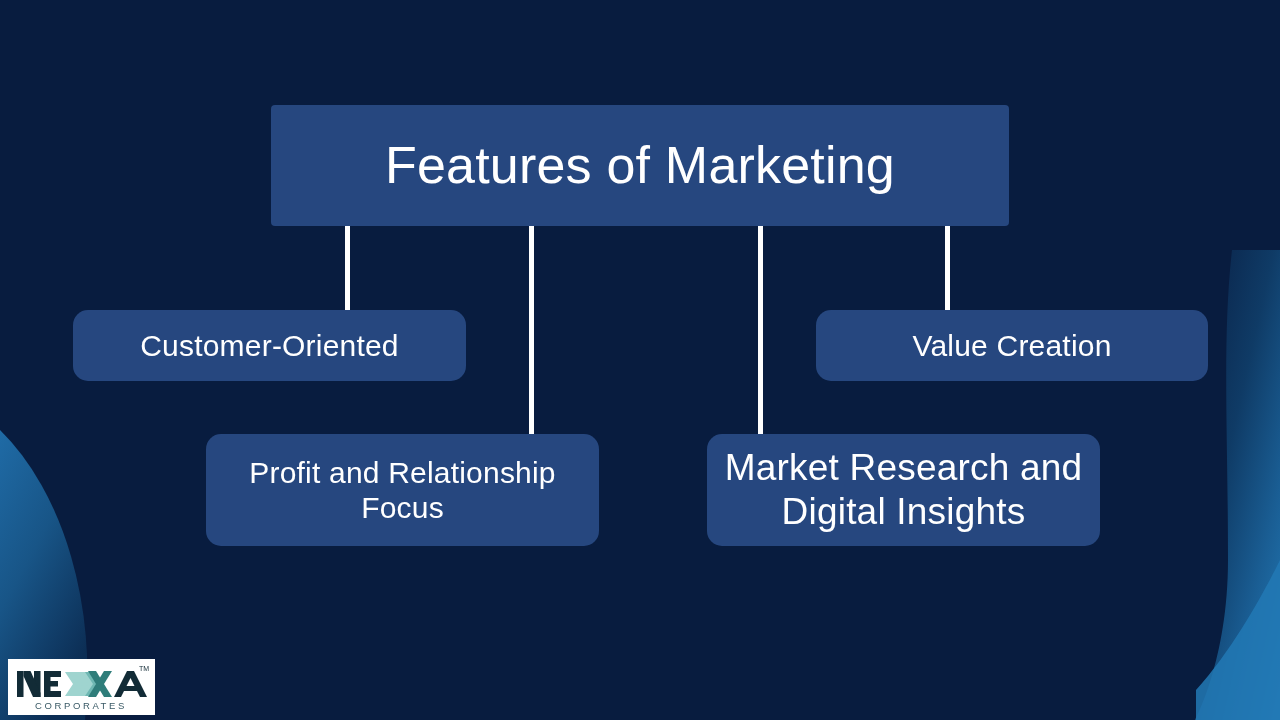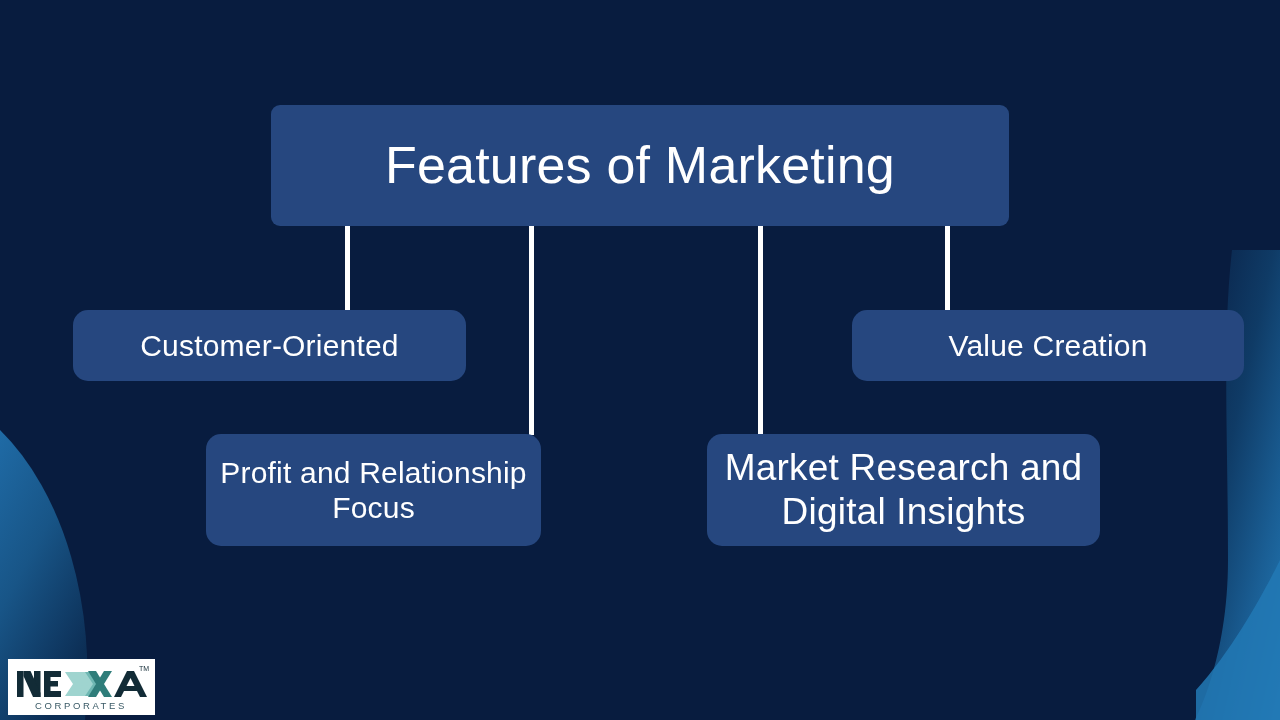--- a/index.html
+++ b/index.html
@@ -26,25 +26,25 @@
     justify-content:center;
     text-align:center;
     line-height:1.18;
     letter-spacing:0.2px;
     font-weight:400;
   }
 
   #node-root {
     left:271px; top:105px; width:738px; height:121px;
     font-size:52px;
-    border-radius:9px;
+    border-radius:4px;
   }
   #node-customer-oriented { left:73px;  top:310px; width:393px; height:71px; font-size:30px; }
-  #node-value-creation    { left:816px; top:310px; width:392px; height:71px; font-size:30px;margin-left:36px; }
-  #node-profit-focus      { left:206px; top:434px; width:335px; height:112px; font-size:30px; padding:0 12px; }
+  #node-value-creation    { left:816px; top:310px; width:392px; height:71px; font-size:30px; }
+  #node-profit-focus      { left:206px; top:434px; width:393px; height:112px; font-size:30px; padding:0 12px; }
   #node-market-research   { left:707px; top:434px; width:393px; height:112px; font-size:37px; padding:0 12px; }
 
   .connector {
     position:absolute;
     background:#ffffff;
     width:5px;
   }
   #conn-1 { left:345px; top:226px; height:85px; }
   #conn-2 { left:529px; top:226px; height:209px; }
   #conn-3 { left:758px; top:226px; height:209px; }

